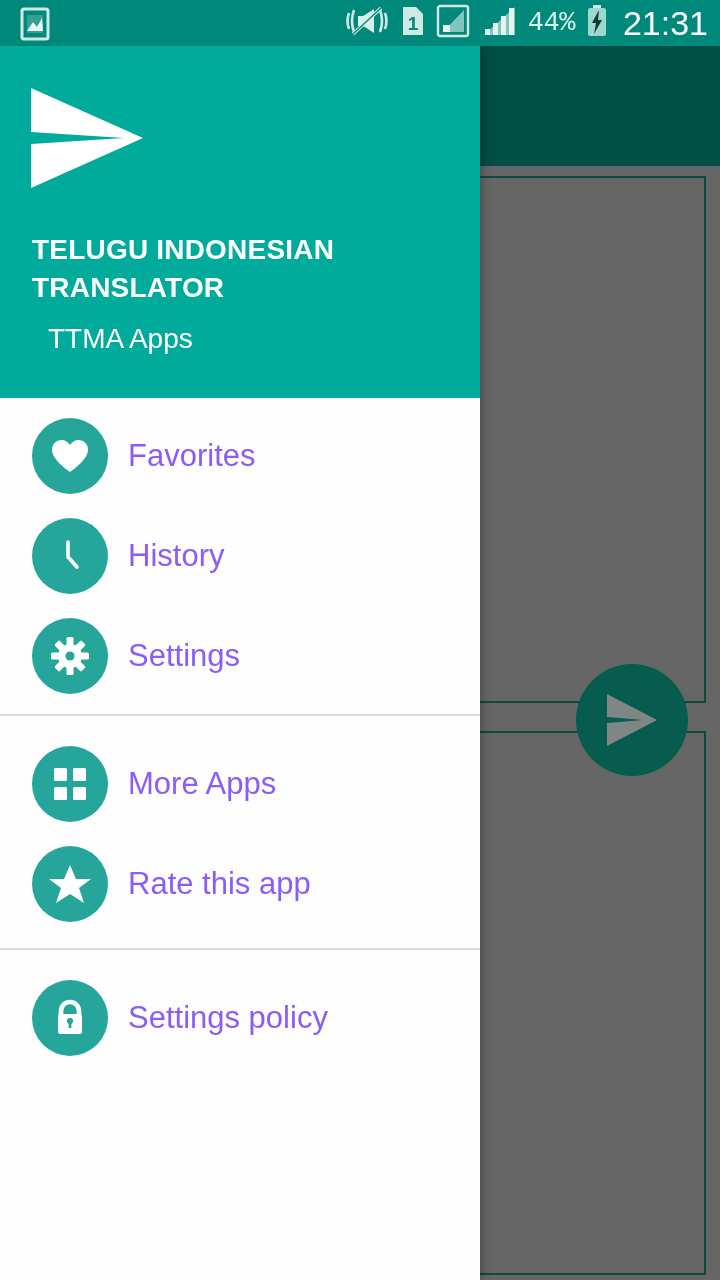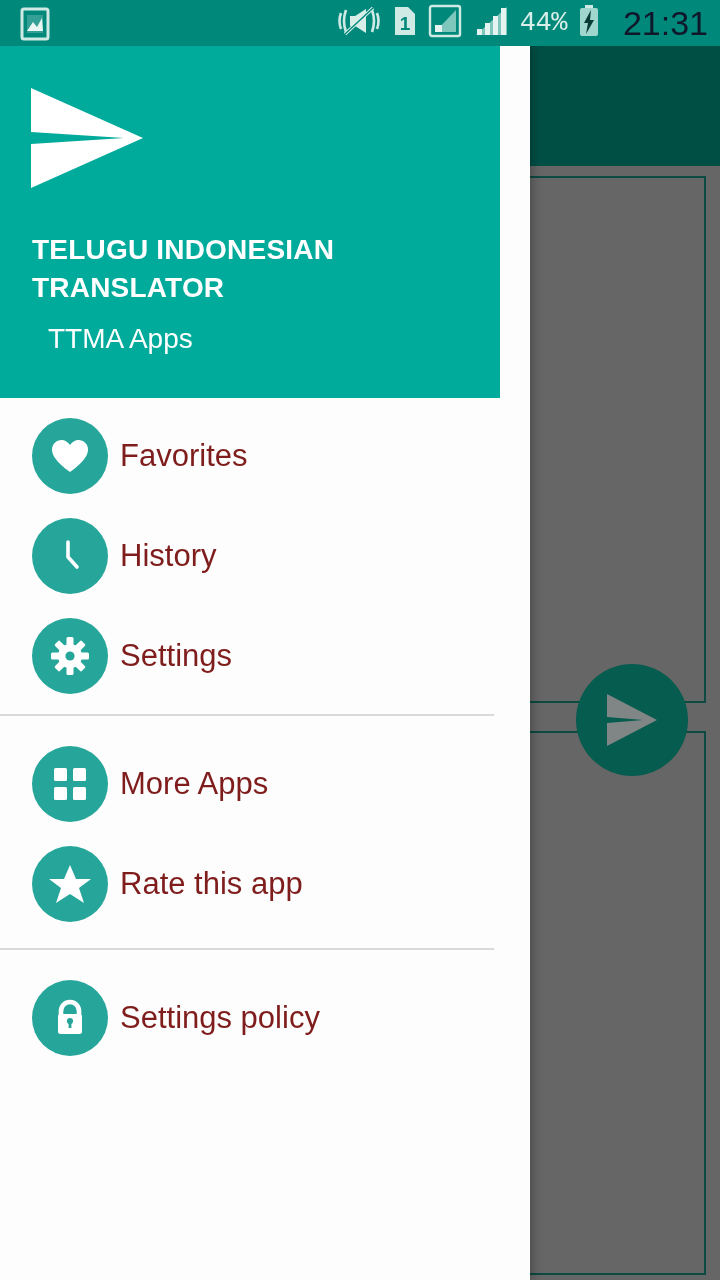--- a/index.html
+++ b/index.html
@@ -116,40 +116,40 @@
   }
   .sb-battery-text {
     font-size: 27px;
     color: #d8eee9;
     font-weight: normal;
     letter-spacing: -0.5px;
     font-family: Liberation Mono, monospace;
   }
   .sb-clock {
     font-size: 34px;
-    color: #0f172a;
+    color: #ffffff;
     letter-spacing: 0px;
-    margin-left: 12px;
+    margin-left: 4px;
     font-weight: normal;
   }
 
   
   #scrim {
     position: absolute;
     left: 0; top: 46px;
     width: 720px; height: 1234px;
     background: rgba(0,0,0,0.0);
     z-index: 20;
   }
 
   
   #drawer {
     position: absolute;
     left: 0; top: 46px;
-    width: 530px;
+    width: 480px;
     height: 1234px;
     background: #fdfdfd;
     z-index: 30;
     box-shadow: 2px 0 10px rgba(0,0,0,0.30);
     overflow: hidden;
   }
   #drawer-header {
     position: relative;
     width: 500px;
     height: 352px;
@@ -199,23 +199,23 @@
     width: 76px;
     height: 76px;
     border-radius: 50%;
     background: #26a69a;
     display: flex;
     align-items: center;
     justify-content: center;
     flex: 0 0 auto;
   }
   .menu-label {
-    margin-left: 12px;
+    margin-left: 20px;
     font-size: 31px;
-    color: #7f1d1d;
+    color: #8b5cf6;
     font-weight: normal;
     white-space: nowrap;
   }
   .sec-pad-top { height: 8px; }
   .sec-pad-bot { height: 8px; }
 </style>
 </head>
 <body>
 
 <div id="screen">

